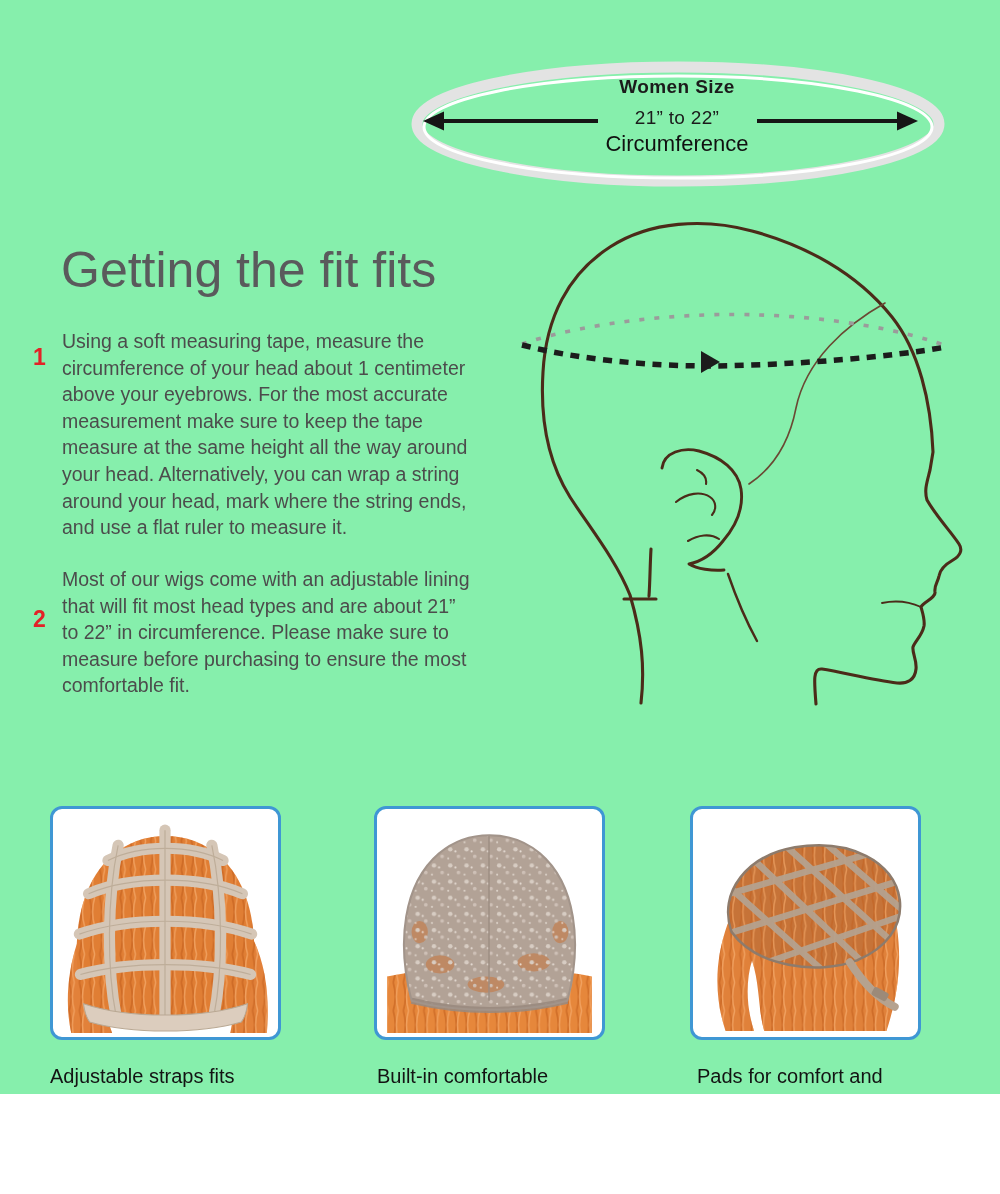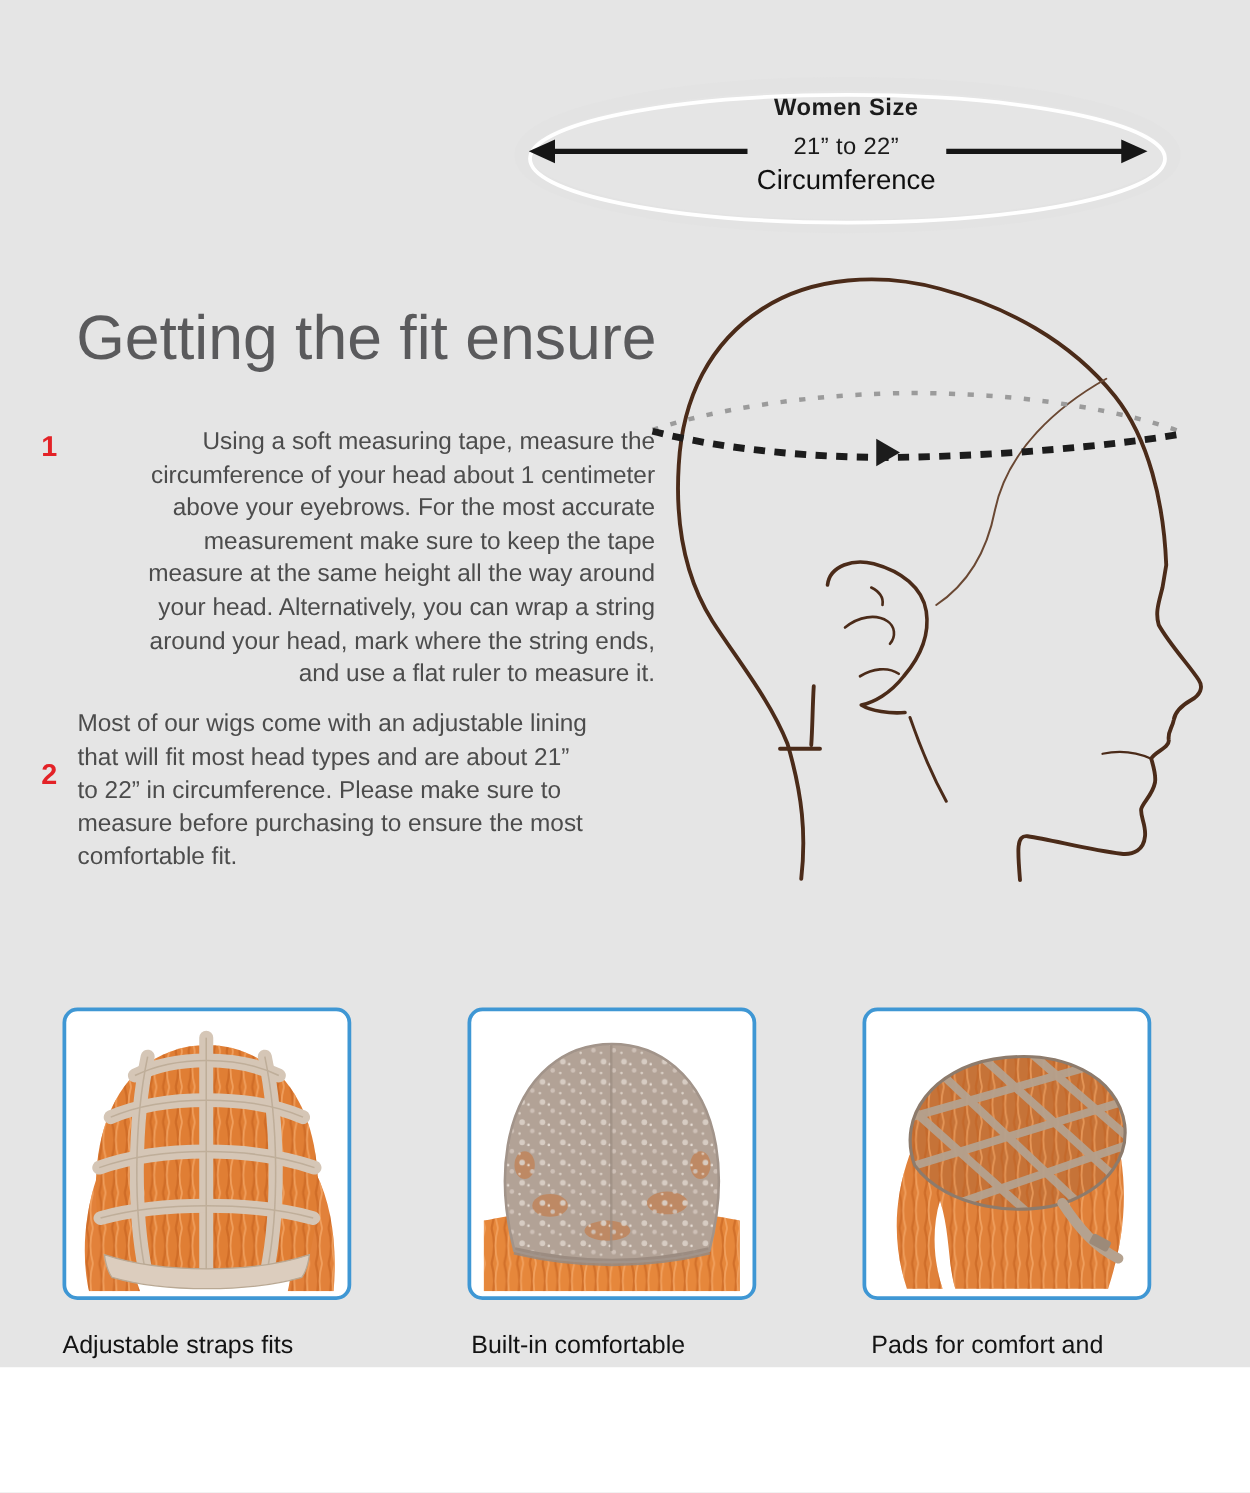--- a/index.html
+++ b/index.html
@@ -1,36 +1,36 @@
 <!DOCTYPE html>
 <html><head>
 <meta charset="utf-8">
 <style>
   html,body{margin:0;padding:0;background:#fff;}
-  .page{position:relative;width:1000px;height:1094px;background:#e5e5e5;overflow:hidden;
+  .page{position:relative;width:1000px;height:1094px;background:#86efac;overflow:hidden;
         font-family:"Liberation Sans","DejaVu Sans",sans-serif;}
 
   
   .size-badge{position:absolute;left:403px;top:58px;width:548px;height:135px;}
   .size-badge svg{position:absolute;left:0;top:0;width:100%;height:100%;}
   .badge-text{position:absolute;left:0;width:100%;text-align:center;color:#1b1b1b;}
   .badge-title{top:18px;font-size:19px;font-weight:600;letter-spacing:.4px;}
   .badge-range{top:49px;font-size:19px;font-weight:500;letter-spacing:.3px;}
   .badge-label{top:73px;font-size:22px;font-weight:400;color:#101010;}
 
   
   .heading{position:absolute;left:61px;top:244px;font-size:50px;line-height:52px;
            color:#5a5a5c;letter-spacing:0px;}
   .step-number{position:absolute;left:33px;width:26px;font-size:23px;font-weight:bold;
                color:#e32227;}
   .step-number.n1{top:344px;}
   .step-number.n2{top:606px;}
   .step-text{position:absolute;left:62px;width:462px;font-size:19.5px;line-height:26.6px;
              color:#4c4c4c;white-space:pre-line;}
-  .step-text.t1{top:340px;text-align:right;}
+  .step-text.t1{top:328px;}
   .step-text.t2{top:566px;}
 
   
   .head-illus{position:absolute;left:515px;top:212px;width:460px;height:575px;}
   .head-illus svg{width:100%;height:100%;}
 
   
   .feature-box{position:absolute;top:806px;width:231px;height:234px;box-sizing:border-box;
                border:3px solid #3f97d4;border-radius:12px;background:#fff;padding:4px;}
   .feature-box svg{width:100%;height:100%;display:block;}
@@ -53,21 +53,21 @@
         <line x1="757" y1="121" x2="901" y2="121"></line>
         <polygon points="423,121 444,111.5 444,130.5" stroke="none"></polygon>
         <polygon points="918,121 897,111.5 897,130.5" stroke="none"></polygon>
       </g>
     </svg>
     <div class="badge-text badge-title">Women Size</div>
     <div class="badge-text badge-range">21” to 22”</div>
     <div class="badge-text badge-label">Circumference</div>
   </div>
 
-  <div class="heading">Getting the fit ensure</div>
+  <div class="heading">Getting the fit fits</div>
 
   <div class="step-number n1">1</div>
   <div class="step-text t1">Using a soft measuring tape, measure the
 circumference of your head about 1 centimeter
 above your eyebrows. For the most accurate
 measurement make sure to keep the tape
 measure at the same height all the way around
 your head. Alternatively, you can wrap a string
 around your head, mark where the string ends,
 and use a flat ruler to measure it.</div>

